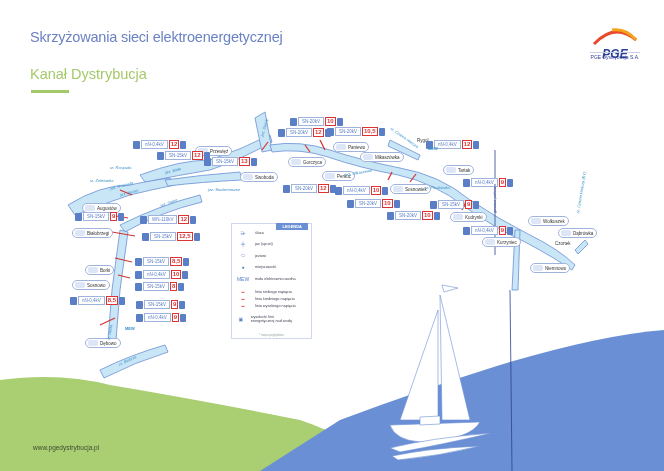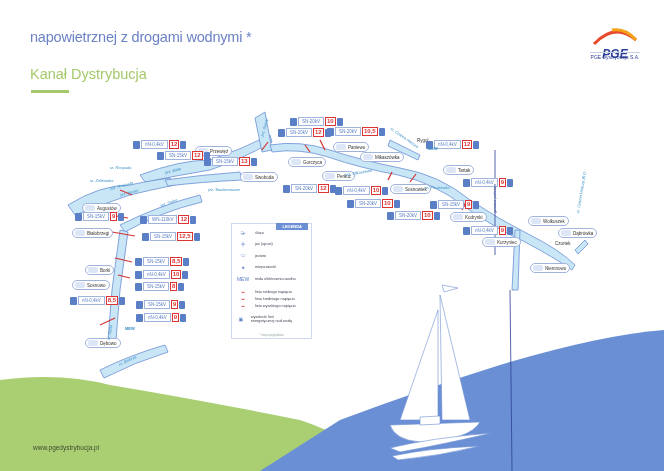--- a/index.html
+++ b/index.html
@@ -25,21 +25,21 @@
     .legend .head{position:absolute;right:3px;top:-1px;background:#6b8fd4;color:#fff;font-size:4px;padding:1px 6px;font-weight:bold;}
     .legend .row{position:absolute;left:4px;display:flex;align-items:center;gap:5px;font-size:3.8px;color:#445;}
     .legend .sym{width:14px;text-align:center;font-size:5px;color:#5b7fc6;}
     .legend .note{position:absolute;left:0;right:0;bottom:1px;text-align:center;font-size:3px;color:#9aa;}
     .footer-url{position:absolute;left:33px;top:444px;font-size:6.5px;color:#3c4a30;}
   </style>
 </head>
 <body>
 
 <div class="title">
-  <div>napowietrznej z drogami wodnymi *</div>
+  <div>Skrzyżowania sieci elektroenergetycznej</div>
 </div>
 <div class="subtitle">Kanał Dystrybucja</div>
 <div class="underline"></div>
 
 <div class="logo">
   <svg class="arc" viewBox="0 0 46 20">
     <path d="M2 18 Q23 -4 44 14" stroke="#e84a2f" stroke-width="3" fill="none"></path>
     <path d="M20 4 Q34 2 44 14" stroke="#f4a21a" stroke-width="3" fill="none"></path>
   </svg>
   <div class="pge">PGE</div>

